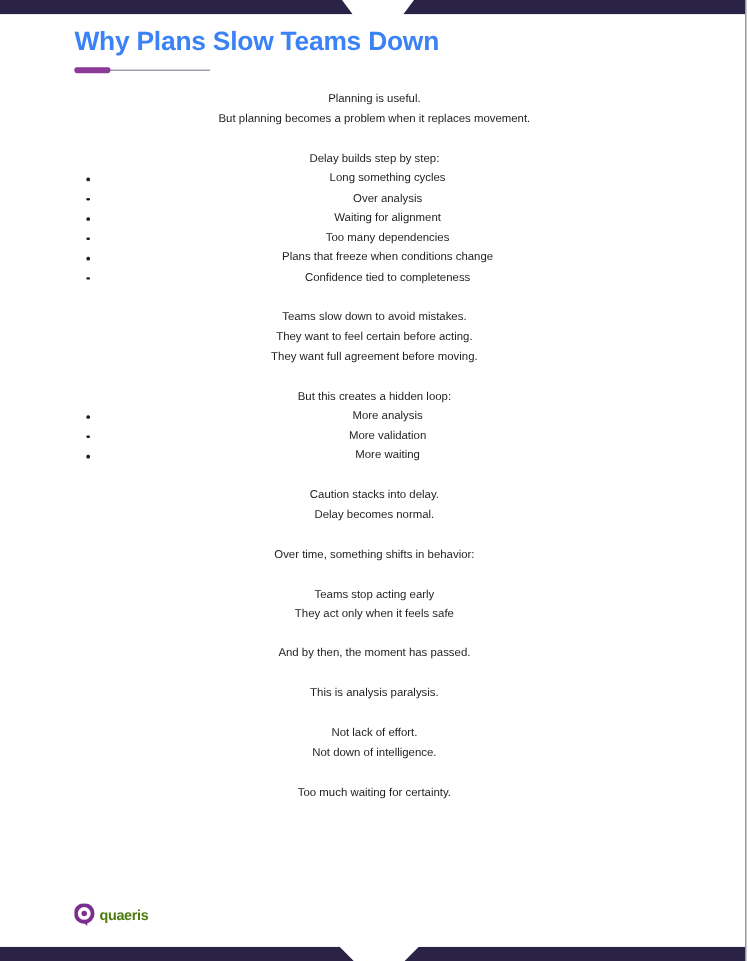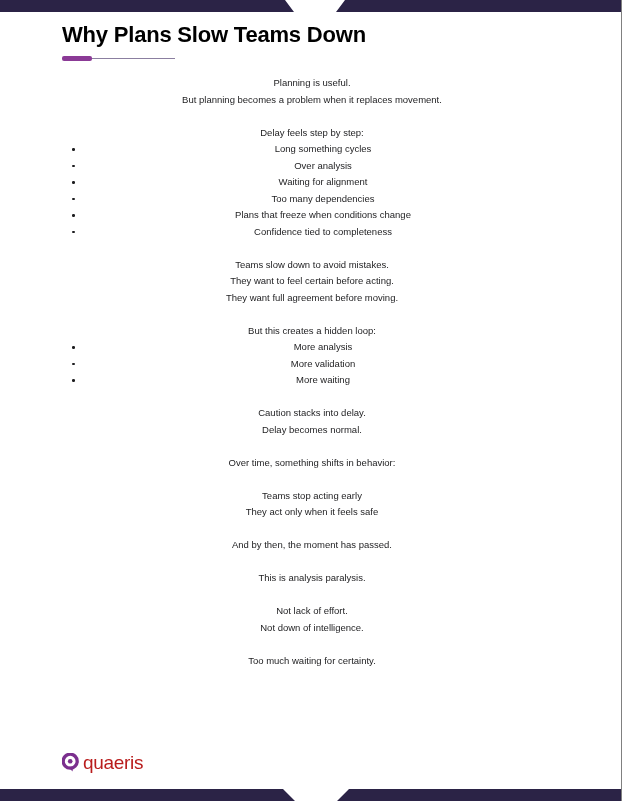--- a/index.html
+++ b/index.html
@@ -68,21 +68,21 @@
     position: absolute;
     left: 62px;
     top: 22px;
     width: 500px;
   }
 
   .doc-title {
     margin: 0;
     font-size: 22px;
     font-weight: bold;
-    color: #000000;
+    color: #3b82f6;
     letter-spacing: -0.2px;
     line-height: 1.15;
   }
 
   .title-rule {
     position: relative;
     margin-top: 9px;
     height: 5px;
     width: 113px;
   }
@@ -153,23 +153,23 @@
     display: flex;
     align-items: center;
     gap: 4px;
   }
   .logo-mark {
     width: 17px;
     height: 19px;
     display: block;
   }
   .logo-word {
-    font-size: 19px;
-    font-weight: normal;
-    color: #b91c1c;
+    font-size: 12px;
+    font-weight: bold;
+    color: #4d7c0f;
     letter-spacing: -0.3px;
     line-height: 1;
   }
 </style>
 </head>
 <body>
 
 <div class="page">
 
   <div class="bar bar-top"></div>
@@ -183,21 +183,21 @@
     <div class="title-rule">
       <span class="thin"></span>
       <span class="thick"></span>
     </div>
 
     <div class="body">
         <p class="para">
           <span class="line">Planning is useful.</span>
           <span class="line">But planning becomes a problem when it replaces movement.</span>
         </p>
-        <p class="lead-in">Delay feels step by step:</p>
+        <p class="lead-in">Delay builds step by step:</p>
         <ul class="bullets">
           <li>Long something cycles</li>
           <li>Over analysis</li>
           <li>Waiting for alignment</li>
           <li>Too many dependencies</li>
           <li>Plans that freeze when conditions change</li>
           <li>Confidence tied to completeness</li>
         </ul>
         <p class="para">
         </p>

